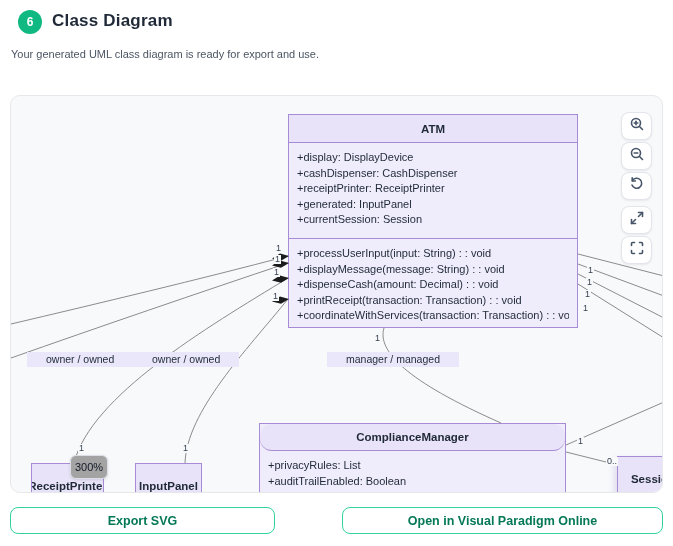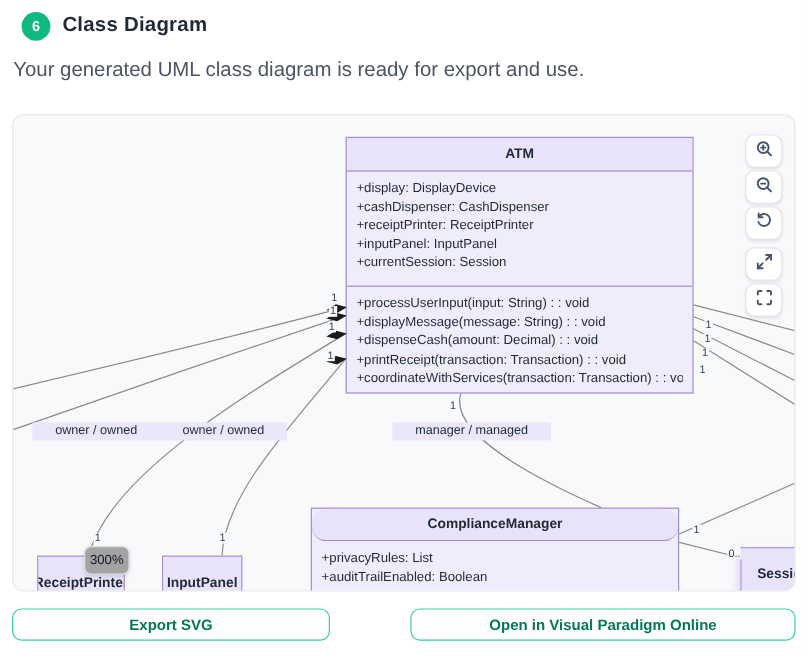--- a/index.html
+++ b/index.html
@@ -1,21 +1,21 @@
 <!DOCTYPE html>
 <html><head>
 <meta charset="utf-8">
 <style>
   * { box-sizing: border-box; margin: 0; padding: 0; }
   html,body { width: 673px; height: 546px; background: #ffffff; font-family: "Liberation Sans", sans-serif; overflow: hidden; position: relative; }
 
   
   .step-badge { position:absolute; left:18px; top:10px; width:24px; height:24px; border-radius:50%; background:#10b981; color:#fff; font-size:12px; font-weight:bold; display:flex; align-items:center; justify-content:center; }
   .page-title { position:absolute; left:52px; top:11px; font-size:17px; font-weight:bold; color:#1f2937; letter-spacing:.2px; }
-  .page-subtitle { position:absolute; left:11px; top:48px; font-size:17px; color:#4b5563; }
+  .page-subtitle { position:absolute; left:11px; top:48px; font-size:11px; color:#4b5563; }
 
   
   .canvas { position:absolute; left:10px; top:95px; width:653px; height:398px; background:#f8f9fb; border:1px solid #e7e8ec; border-radius:10px; overflow:hidden; }
   .lines-svg { position:absolute; left:0; top:0; width:653px; height:398px; z-index:2; pointer-events:none; }
 
   
   .uml-box { position:absolute; border:1.4px solid #a78bd4; background:#efecfb; color:#1f2937; z-index:1; overflow:hidden; }
   .uml-title { background:#e8e3f8; border-bottom:1.4px solid #a78bd4; font-weight:bold; font-size:11.5px; text-align:center; display:flex; align-items:center; justify-content:center; }
   .uml-section { padding:7px 8px 4px 8px; border-bottom:1.4px solid #a78bd4; }
   .uml-section.last { border-bottom:none; }
@@ -58,21 +58,21 @@
 <div class="page-subtitle">Your generated UML class diagram is ready for export and use.</div>
 
 <div class="canvas">
 
   <div class="uml-box atm-box">
     <div class="uml-title">ATM</div>
     <div class="uml-section atm-attrs">
       <div class="uml-row">+display: DisplayDevice</div>
       <div class="uml-row">+cashDispenser: CashDispenser</div>
       <div class="uml-row">+receiptPrinter: ReceiptPrinter</div>
-      <div class="uml-row">+inputPanel: InputPanel</div>
+      <div class="uml-row">+generated: InputPanel</div>
       <div class="uml-row">+currentSession: Session</div>
     </div>
     <div class="uml-section atm-methods last">
       <div class="uml-row">+processUserInput(input: String) : : void</div>
       <div class="uml-row">+displayMessage(message: String) : : void</div>
       <div class="uml-row">+dispenseCash(amount: Decimal) : : void</div>
       <div class="uml-row">+printReceipt(transaction: Transaction) : : void</div>
       <div class="uml-row">+coordinateWithServices(transaction: Transaction) : : void</div>
     </div>
   </div>

